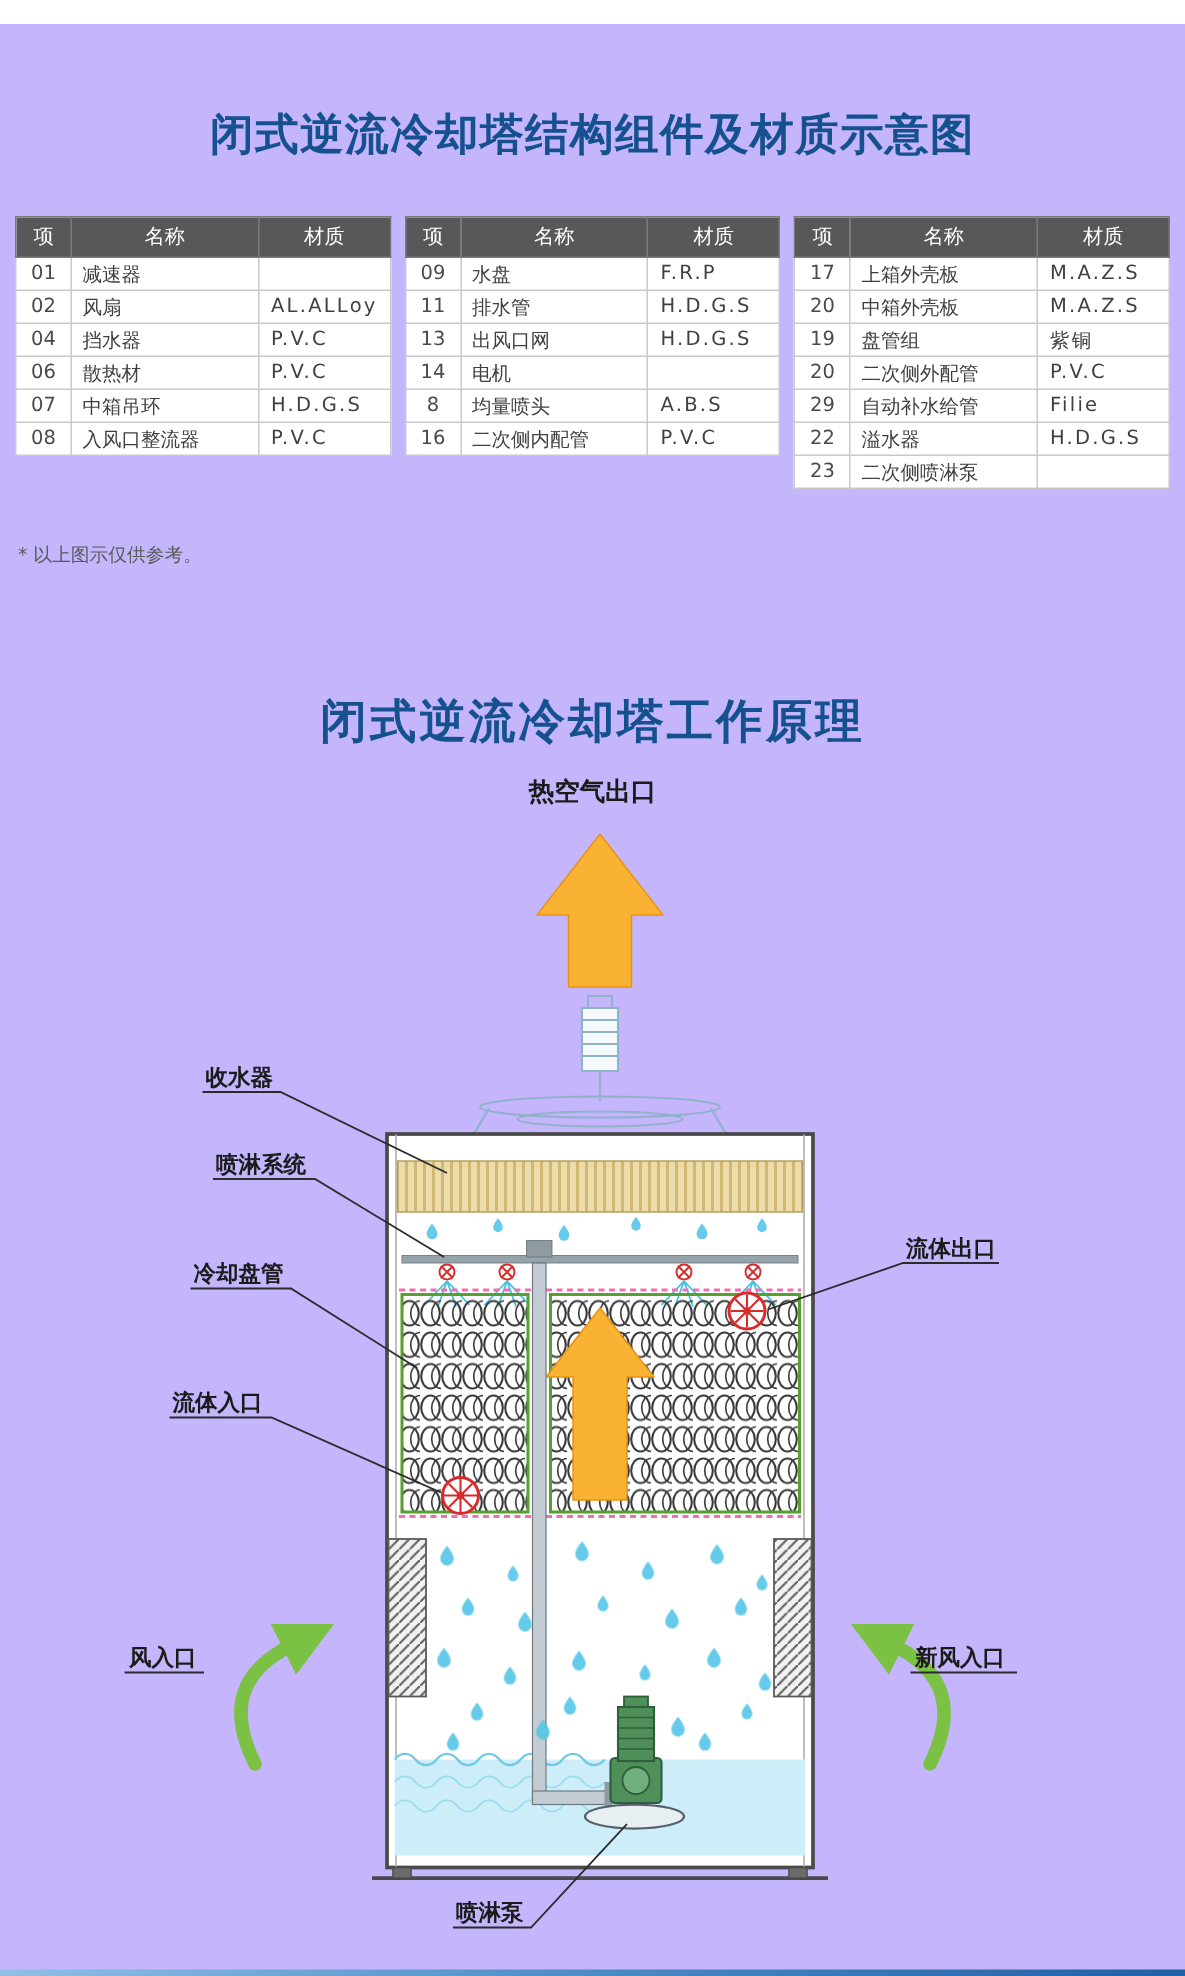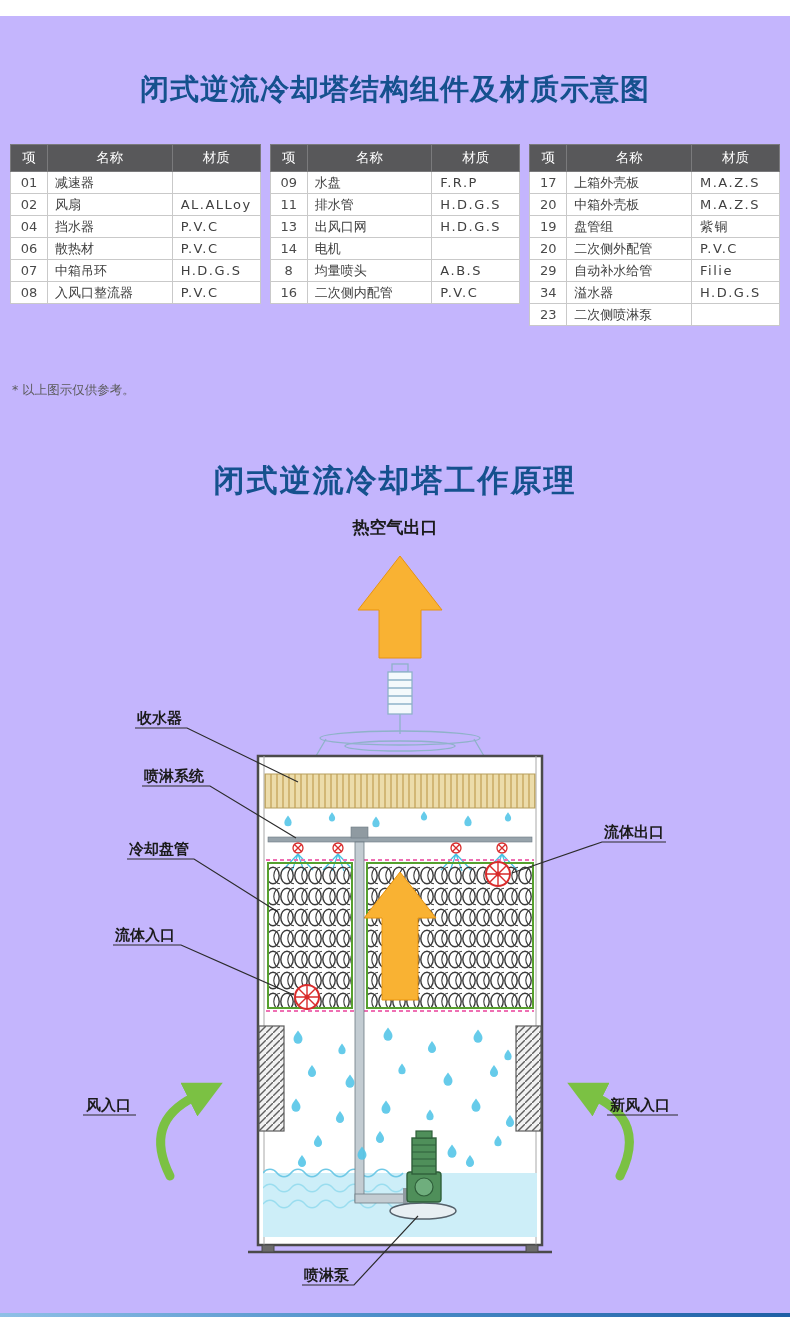--- a/index.html
+++ b/index.html
@@ -9,21 +9,21 @@
   .main-title{position:absolute;left:0;right:0;text-align:center;margin:0;font-weight:700;color:var(--title-blue,#15518e)}
   .title-structure{top:54px;font-size:29px;letter-spacing:1px}
   .title-principle{top:444px;font-size:31px;letter-spacing:2px}
   .tables{position:absolute;top:128px;left:10px;right:10px;display:flex;gap:9px}
   table.mat{border-collapse:collapse;flex:1;font-size:13px;color:#404040;table-layout:fixed;background:#fff;align-self:flex-start}
   table.mat th{background:var(--header-gray,#58585a);color:#fff;font-weight:400;height:27px;border:1px solid #7a7a7c;font-size:13.5px;padding:0;text-align:center}
   table.mat td{border:1px solid var(--table-border,#c9c9c9);height:22px;padding:0 4px;white-space:nowrap;overflow:hidden}
   table.mat td.c-no{text-align:center;color:#4a4a4a}
   table.mat td.c-name{padding-left:7px}
   table.mat td.c-mat{padding-left:8px;letter-spacing:1.5px}
-  .footnote{position:absolute;top:366px;left:12px;margin:0;font-size:12.5px;color:#5a5a5a}
+  .footnote{position:absolute;top:346px;left:12px;margin:0;font-size:12.5px;color:#5a5a5a}
   .diagram-wrap{position:absolute;top:492px;left:0;width:790px}
   .footer-bar{position:absolute;left:0;bottom:0;width:790px;height:20px;
     background:linear-gradient(90deg,var(--footer-start,#8fc0e6),var(--footer-mid,#4a8cc7),var(--footer-end,#1f5fa5))}
   
   .dlbl{font-family:"DejaVu Sans","Liberation Sans",sans-serif;font-size:15px;font-weight:600;fill:#1b1b1b}
   .dlbl-big{font-size:17px;font-weight:700}
   .ldr{fill:none;stroke:#2b2b2b;stroke-width:1.2}
   .pinkdash{stroke:#ef6fb3;stroke-width:2;stroke-dasharray:4 3}
 </style>
 </head>
@@ -161,21 +161,21 @@
             <td class="c-no">20</td>
             <td class="c-name">二次侧外配管</td>
             <td class="c-mat">P.V.C</td>
           </tr>
           <tr>
             <td class="c-no">29</td>
             <td class="c-name">自动补水给管</td>
             <td class="c-mat">Filie</td>
           </tr>
           <tr>
-            <td class="c-no">34</td>
+            <td class="c-no">22</td>
             <td class="c-name">溢水器</td>
             <td class="c-mat">H.D.G.S</td>
           </tr>
           <tr>
             <td class="c-no">23</td>
             <td class="c-name">二次侧喷淋泵</td>
             <td class="c-mat"></td>
           </tr>
         </tbody>
     </table>

